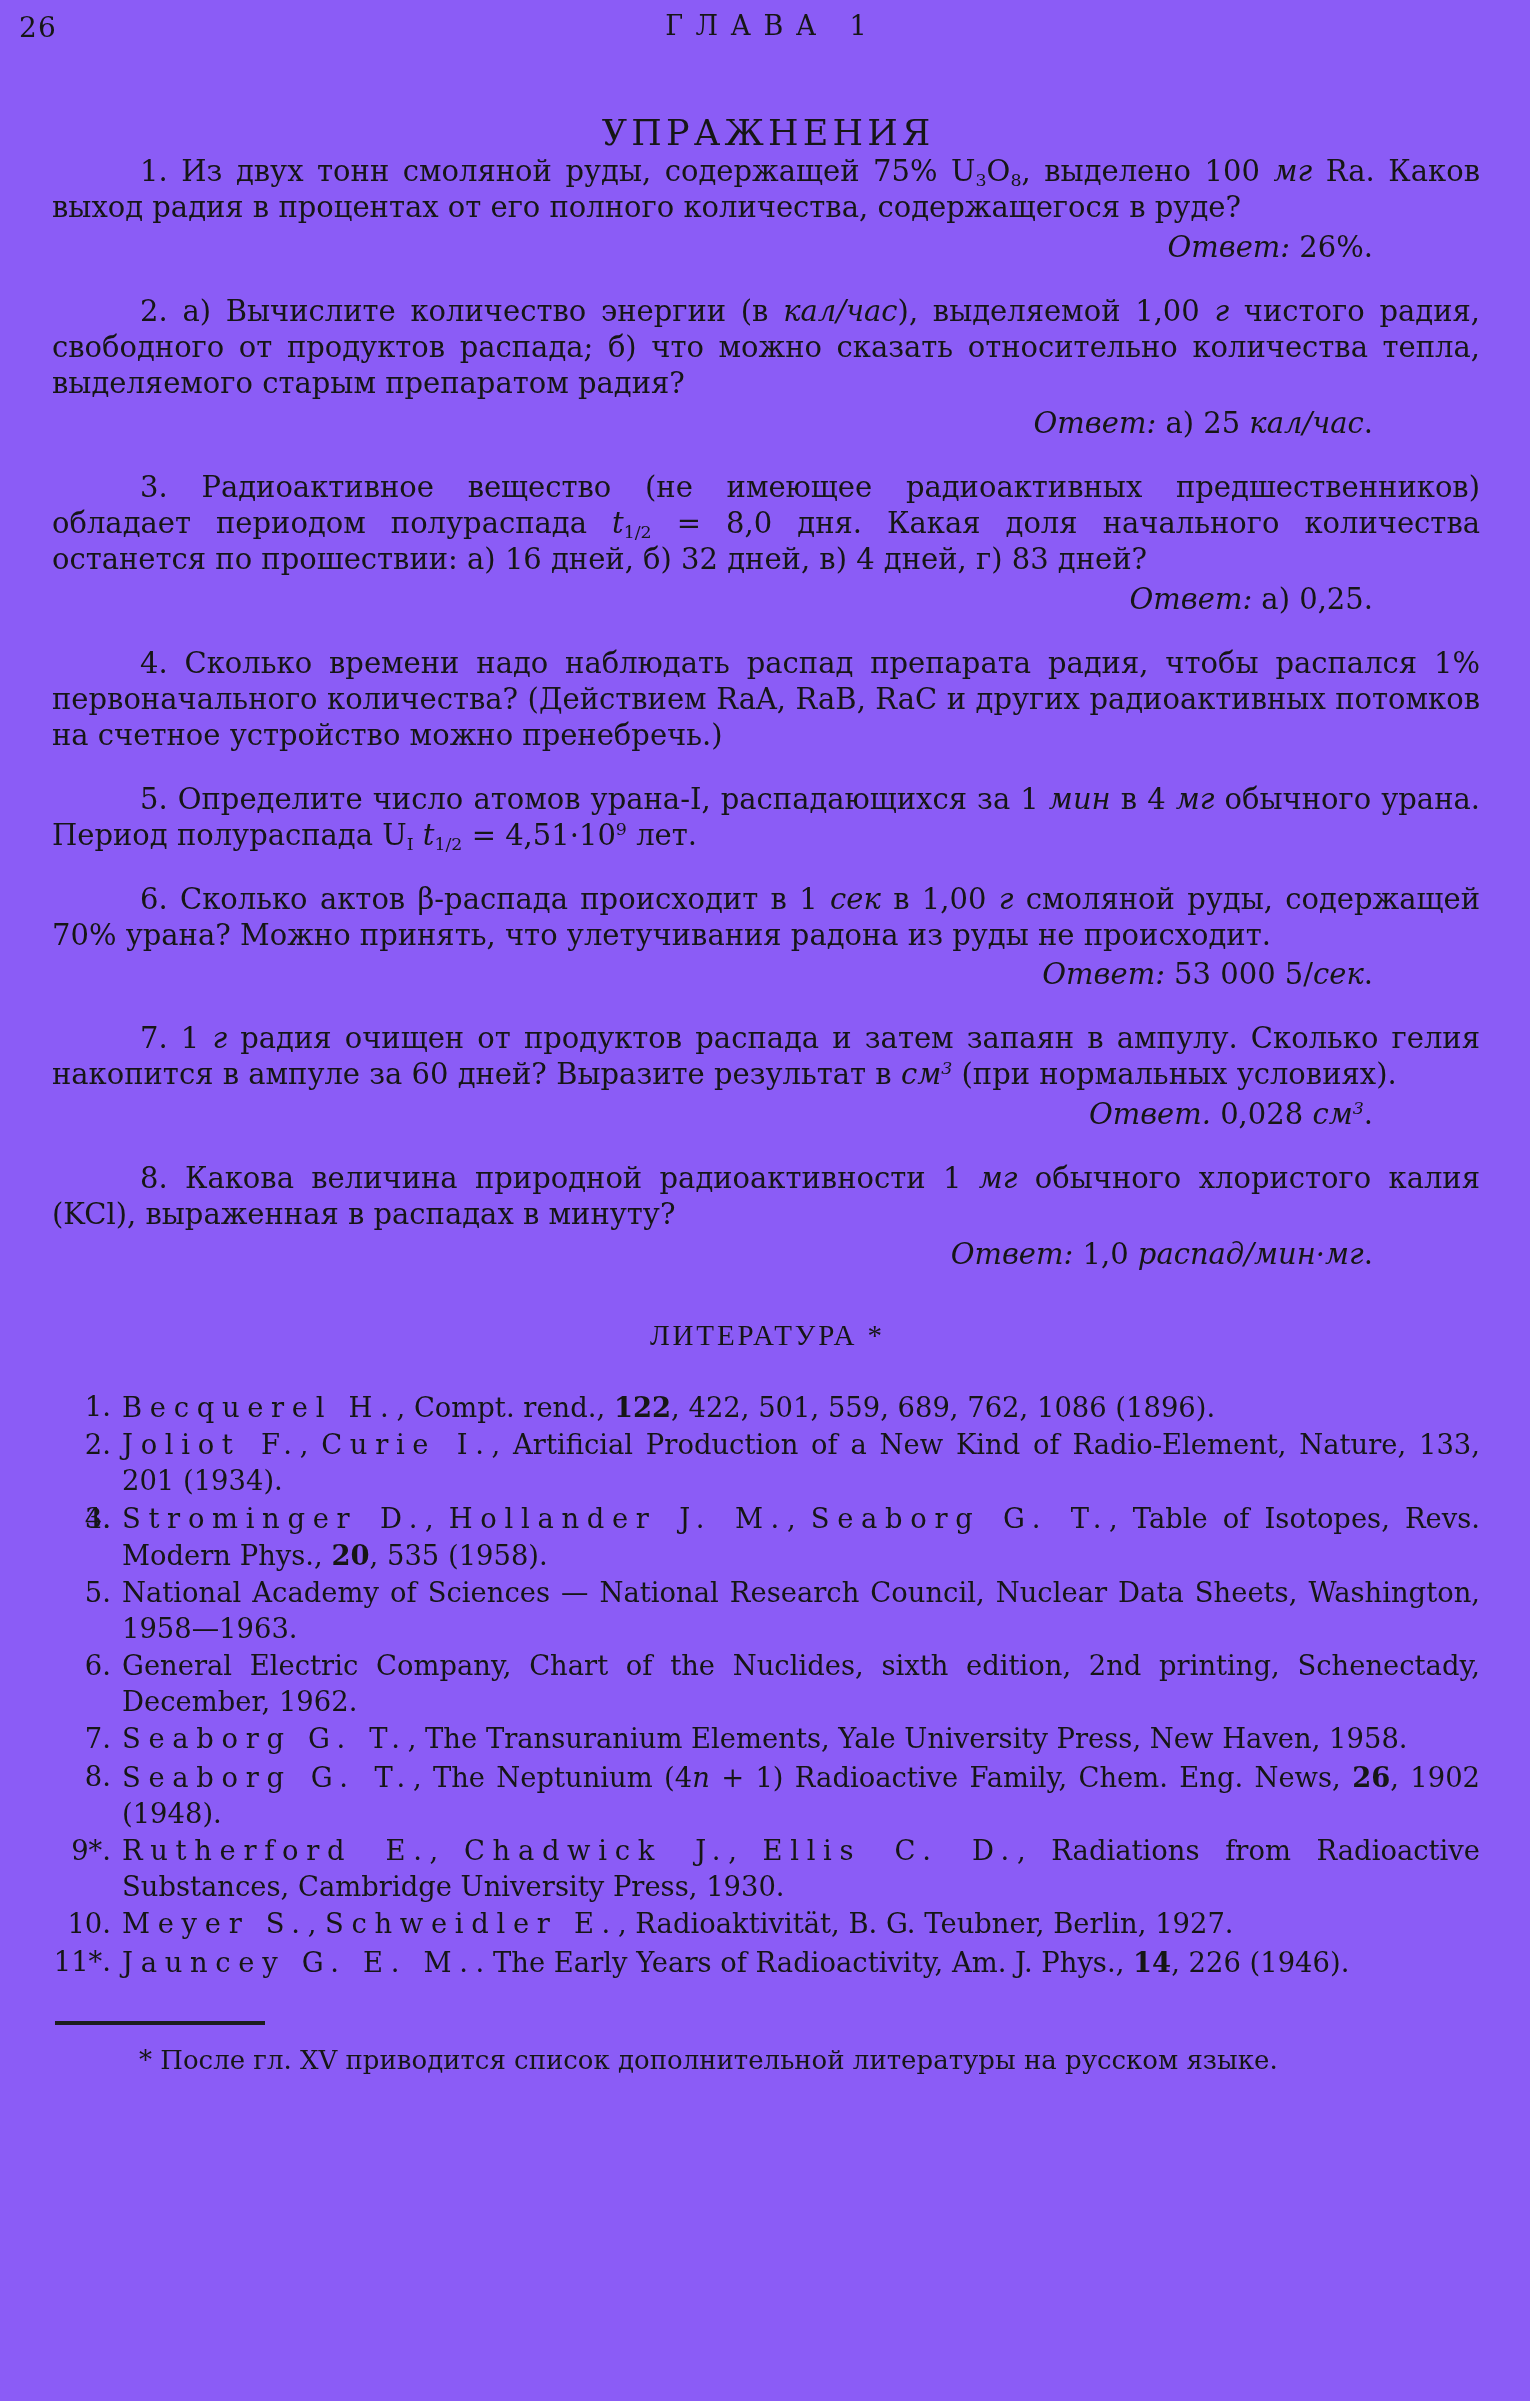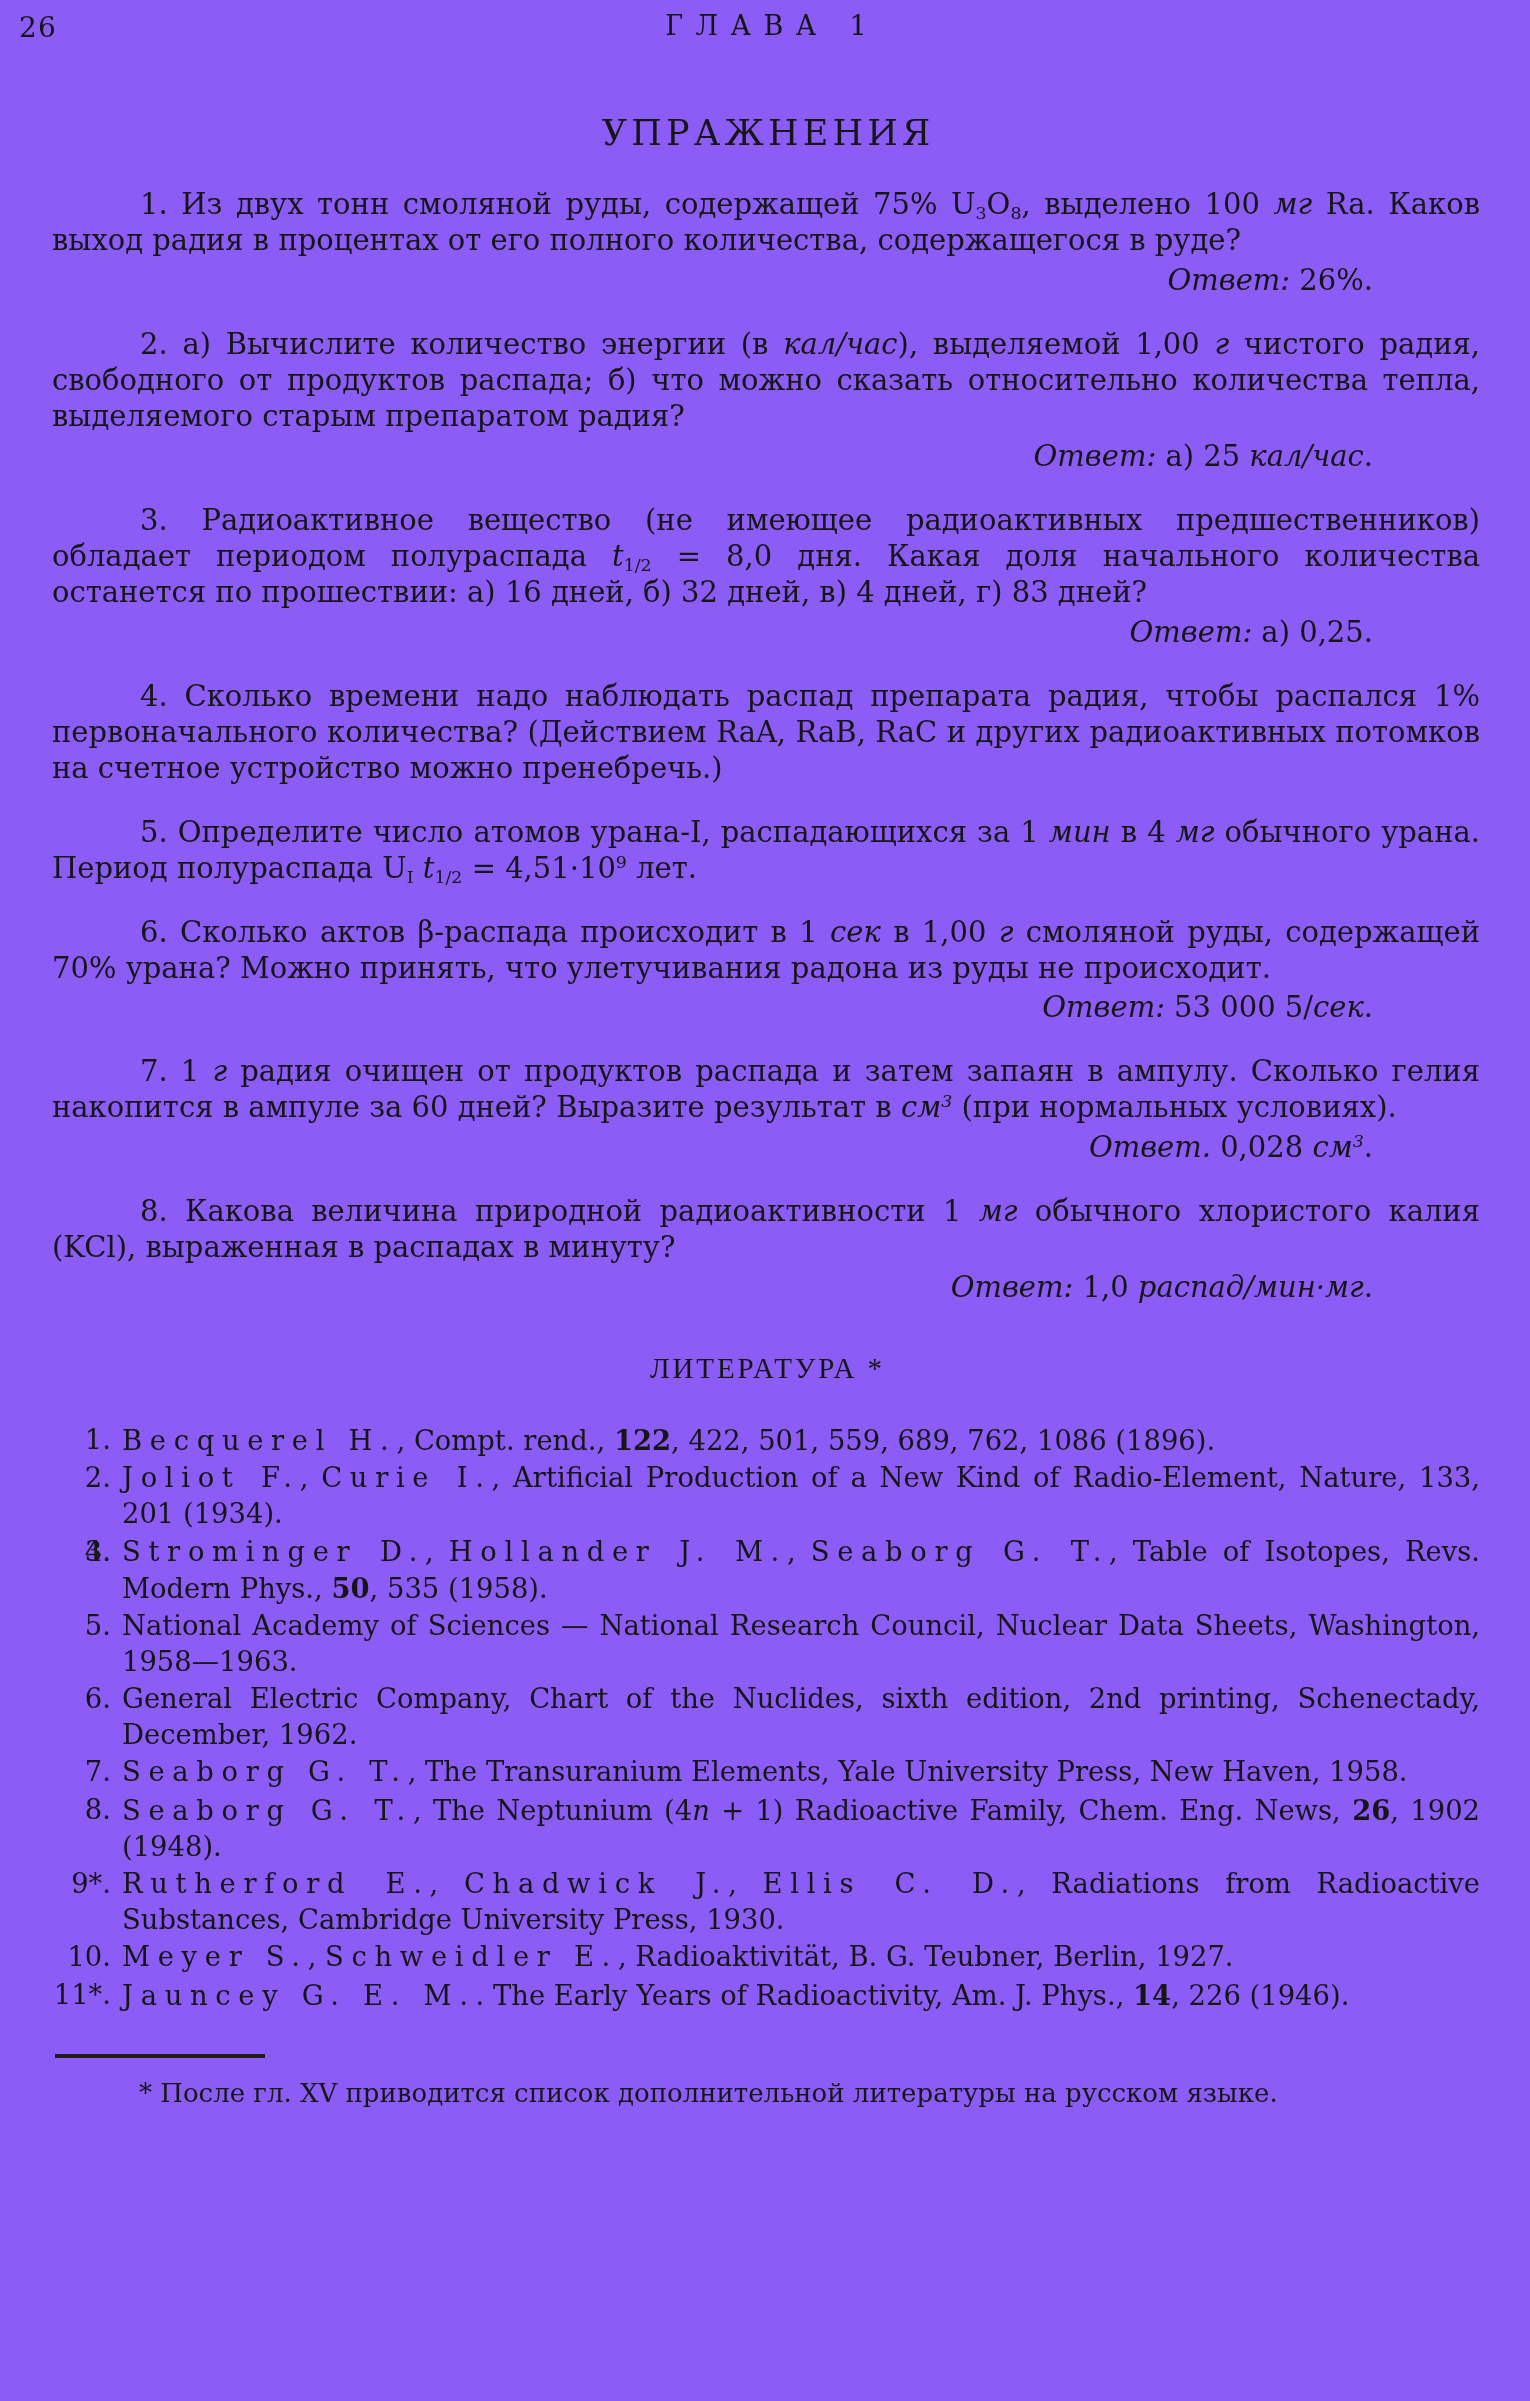--- a/index.html
+++ b/index.html
@@ -14,21 +14,21 @@
     padding:10.2px 50px 0 52px;
     overflow:hidden;
   }
   
   .pagehead{position:relative;height:38px;font-size:28px;}
   .pgnum{position:absolute;left:-33px;top:1.3px;letter-spacing:1.3px;}
   .chapter{display:block;text-align:center;letter-spacing:0.46em;font-size:27px;padding-left:0.46em;}
   
   .extitle{margin:65px 0 0;text-align:center;font-size:35px;font-weight:400;letter-spacing:0.12em;padding-left:0.12em;}
   
-  .exwrap{margin-top:33px;font-size:29px;line-height:36px;}
+  .exwrap{font-size:29px;line-height:36px;}
   .exercise{margin-top:28px;}
   .exercise:first-child{margin-top:0;}
   .exbody{margin:0;text-align:justify;text-indent:88px;}
   .answer{margin-top:3.8px;text-align:right;padding-right:107px;}
   .it{font-style:italic;}
   .bd{font-weight:bold;}
   .sp{letter-spacing:0.28em;}
   sub,sup{font-size:60%;line-height:0;}
   sub{vertical-align:-0.28em;}
   sup{vertical-align:0.55em;}
@@ -90,21 +90,21 @@
         <div class="answer"><span class="it">Ответ:</span><span> 1,0 </span><span class="it">распад/мин·мг</span><span>.</span></div>
       </div>
     </section>
 
   <h2 class="littitle">ЛИТЕРАТУРА *</h2>
 
   <ol class="litlist" id="literature">
       <li><span class="lnum">1.</span><span><span class="sp">Becquerel H.</span><span>, Compt. rend., </span><span class="bd">122</span><span>, 422, 501, 559, 689, 762, 1086 (1896).</span></span></li>
       <li><span class="lnum">2.</span><span><span class="sp">Joliot F.</span><span>, </span><span class="sp">Curie I.</span><span>, Artificial Production of a New Kind of Radio-Element, Nature, 133, 201 (1934).</span></span></li>
       <li><span class="lnum">3.</span></li>
-      <li><span class="lnum">4.</span><span><span class="sp">Strominger D.</span><span>, </span><span class="sp">Hollander J. M.</span><span>, </span><span class="sp">Seaborg G. T.</span><span>, Table of Isotopes, Revs. Modern Phys., </span><span class="bd">50</span><span>, 535 (1958).</span></span></li>
+      <li><span class="lnum">4.</span><span><span class="sp">Strominger D.</span><span>, </span><span class="sp">Hollander J. M.</span><span>, </span><span class="sp">Seaborg G. T.</span><span>, Table of Isotopes, Revs. Modern Phys., </span><span class="bd">20</span><span>, 535 (1958).</span></span></li>
       <li><span class="lnum">5.</span><span><span>National Academy of Sciences — National Research Council, Nuclear Data Sheets, Washington, 1958—1963.</span></span></li>
       <li><span class="lnum">6.</span><span><span>General Electric Company, Chart of the Nuclides, sixth edition, 2nd printing, Schenectady, December, 1962.</span></span></li>
       <li><span class="lnum">7.</span><span><span class="sp">Seaborg G. T.</span><span>, The Transuranium Elements, Yale University Press, New Haven, 1958.</span></span></li>
       <li><span class="lnum">8.</span><span><span class="sp">Seaborg G. T.</span><span>, The Neptunium (4</span><span class="it">n</span><span> + 1) Radioactive Family, Chem. Eng. News, </span><span class="bd">26</span><span>, 1902 (1948).</span></span></li>
       <li><span class="lnum">9*.</span><span><span class="sp">Rutherford E.</span><span>, </span><span class="sp">Chadwick J.</span><span>, </span><span class="sp">Ellis C. D.</span><span>, Radiations from Radioactive Substances, Cambridge University Press, 1930.</span></span></li>
       <li><span class="lnum">10.</span><span><span class="sp">Meyer S.</span><span>, </span><span class="sp">Schweidler E.</span><span>, Radioaktivität, B. G. Teubner, Berlin, 1927.</span></span></li>
       <li><span class="lnum">11*.</span><span><span class="sp">Jauncey G. E. M.</span><span>. The Early Years of Radioactivity, Am. J. Phys., </span><span class="bd">14</span><span>, 226 (1946).</span></span></li>
     </ol>
 
   <footer class="pagefoot">

